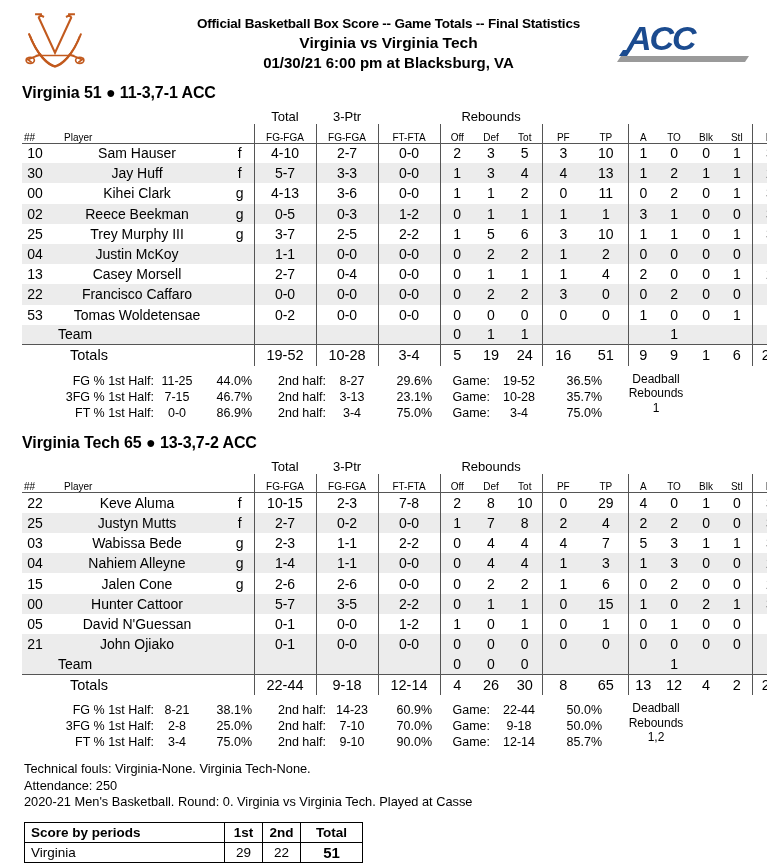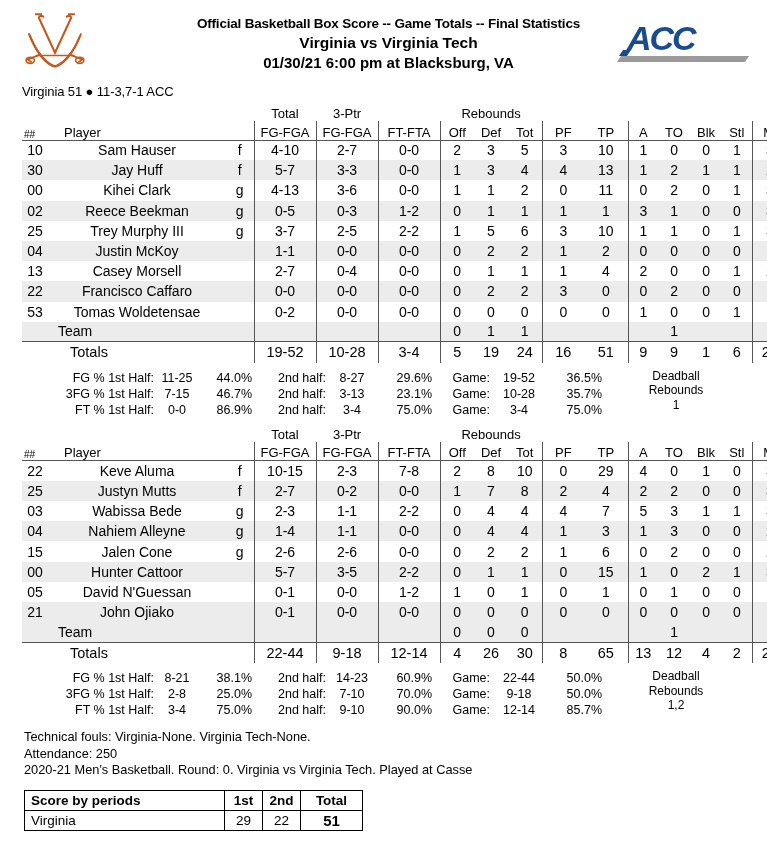--- a/index.html
+++ b/index.html
@@ -50,22 +50,22 @@
   }
   .title-line3 {
     font-size: 15px;
     font-weight: bold;
     line-height: 20px;
   }
 
   
   .team-section { padding: 0 22px; }
   .team-heading {
-    font-size: 13px;
-    font-weight: normal;
+    font-size: 16px;
+    font-weight: bold;
     margin: 6px 0 5px 0;
     letter-spacing: -0.1px;
   }
 
   table.box {
     border-collapse: collapse;
     width: 723px;
     font-size: 13.5px;
     table-layout: fixed;
   }
@@ -79,21 +79,21 @@
   .grp-row td {
     height: 17px;
     font-size: 13px;
     text-align: center;
     vertical-align: bottom;
     padding-bottom: 1px;
   }
   
   .hdr-row td {
     height: 19px;
-    font-size: 13px;
+    font-size: 10px;
     text-align: center;
     vertical-align: bottom;
     padding-bottom: 1px;
     border-bottom: 1.6px solid #555;
   }
   .hdr-row td.player-h {
     text-align: left;
     padding-left: 16px;
   }
   .hdr-row td.num-h {
@@ -155,21 +155,21 @@
   .pct-p1   { text-align: right;  width: 52px; padding-right: 0; }
   .pct-m2   { text-align: right;  width: 74px; padding-right: 0; }
   .pct-v2   { text-align: center; width: 52px; }
   .pct-p2   { text-align: right;  width: 54px; }
   .pct-m3   { text-align: right;  width: 58px; }
   .pct-v3   { text-align: center; width: 58px; }
   .pct-p3   { text-align: right;  width: 54px; }
 
   .deadball {
     position: absolute;
-    right: 16px; top: 6px;
+    right: 36px; top: 6px;
     width: 106px;
     text-align: center;
     font-size: 12px;
     line-height: 14.5px;
   }
 
   
   .notes {
     padding: 4px 0 0 24px;
     font-size: 12.8px;
@@ -543,20 +543,21 @@
         </table>
       <div class="deadball">
         <div>Deadball</div>
         <div>Rebounds</div>
         <div>1</div>
       </div>
     </div>
   </div>
 
   <div>
+    <div class="team-heading">Virginia Tech 65 ● 13-3,7-2 ACC</div>
 
     <table class="box">
       <colgroup>
         <col style="width:26px">
           <col style="width:178px">
           <col style="width:28px">
         <col style="width:62px">
           <col style="width:62px">
           <col style="width:62px">
         <col style="width:34px">

